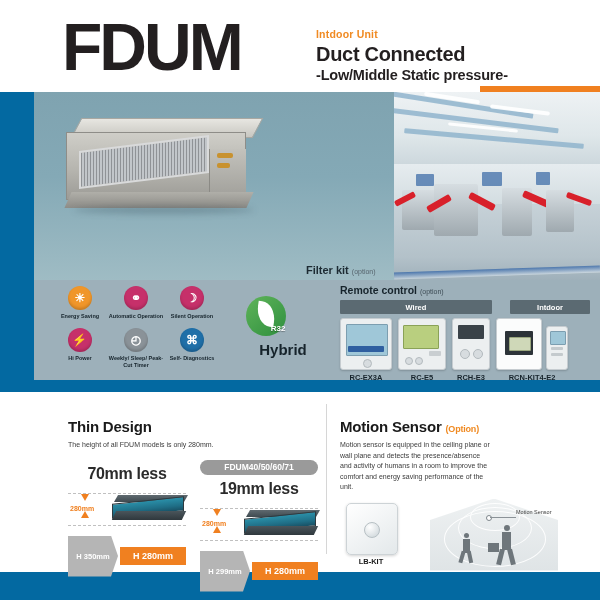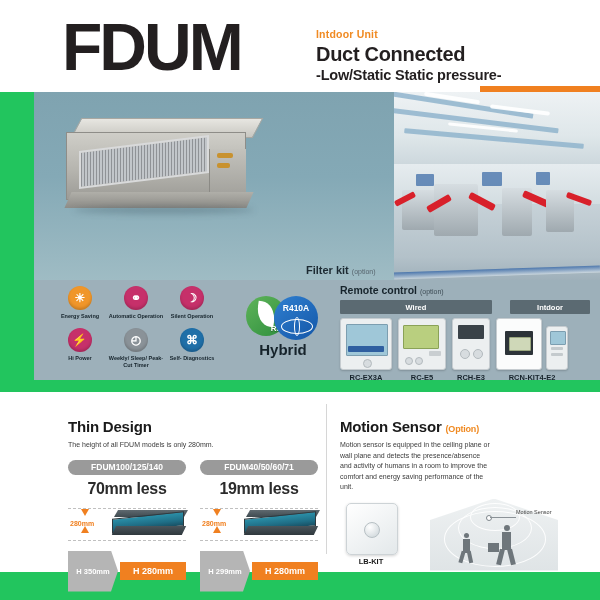--- a/index.html
+++ b/index.html
@@ -2,21 +2,21 @@
 <html><head>
 <meta charset="utf-8">
 <style>
   html,body{margin:0;padding:0;}
   body{
     width:600px;height:600px;overflow:hidden;
     background:#ffffff;
     font-family:"Liberation Sans", sans-serif;
     -webkit-font-smoothing:antialiased;
   }
-  .page{position:relative;width:600px;height:600px;background:#22c55e;}
+  .page{position:relative;width:600px;height:600px;background:#0369a1;}
 
   
   .header{position:absolute;left:0;top:0;width:600px;height:92px;background:#fff;}
   .brand{
     position:absolute;left:62px;top:14px;
     font-size:66px;line-height:66px;font-weight:700;
     letter-spacing:-3px;color:#231f20;
   }
   .head-right{position:absolute;left:316px;top:28px;}
   .kicker{font-size:10.5px;font-weight:700;color:#f08a22;letter-spacing:.2px;}
@@ -186,21 +186,21 @@
 </head>
 <body>
 
 <div class="page">
 
   <div class="header">
     <div class="brand">FDUM</div>
     <div class="head-right">
       <div class="kicker">Intdoor Unit</div>
       <div class="h-title">Duct Connected</div>
-      <div class="h-sub">-Low/Static Static pressure-</div>
+      <div class="h-sub">-Low/Middle Static pressure-</div>
     </div>
     <div class="accent-bar"></div>
   </div>
 
   <div class="hero">
     <div class="hero-left">
 
       <div class="unit">
         <div class="unit-top"></div>
         <div class="unit-body">
@@ -279,25 +279,20 @@
           <div class="f-lab">Self- Diagnostics</div>
         </div>
       </div>
     </div>
 
     <div class="hybrid">
       <div class="hy-icons">
         <div class="leaf">
           <div class="leaf-txt">R32</div>
         </div>
-        <div class="globe">
-          <div class="globe-txt">R410A</div>
-          <div class="globe-ring"></div>
-          <div class="globe-ring2"></div>
-        </div>
       </div>
       <div class="hy-label">Hybrid</div>
     </div>
 
     <div class="remote">
       <div class="rc-title">
         <span>Remote control</span>
         <span class="opt">(option)</span>
       </div>
       <div class="rc-bars">
@@ -356,21 +351,20 @@
   <div class="bottom">
     <div class="divider"></div>
 
     <div class="thin">
       <div class="sec-title">Thin Design</div>
       <div class="sec-body">The height of all FDUM models is only 280mm.</div>
 
       <div class="cmp-row">
 
         <div class="cmp">
-          <div class="cmp-head">FDUM100/125/140</div>
           <div class="cmp-less">70mm less</div>
           <div class="cmp-vis">
             <div class="gl" style="top:8px;"></div>
             <div class="gl" style="top:40px;"></div>
             <div class="arrow-dn" style="top:9px;"></div>
             <div class="arrow-up" style="top:26px;"></div>
             <div class="dim" style="top:20px;">280mm</div>
             <div class="slab" style="top:10px;">
               <div class="slab-top"></div>
               <div class="slab-face"></div>

